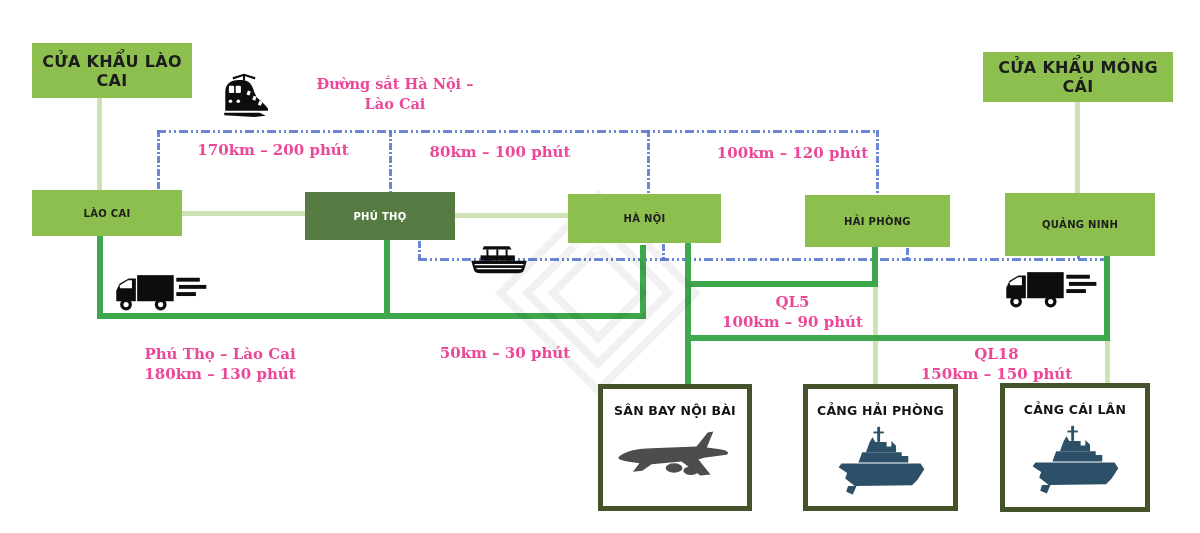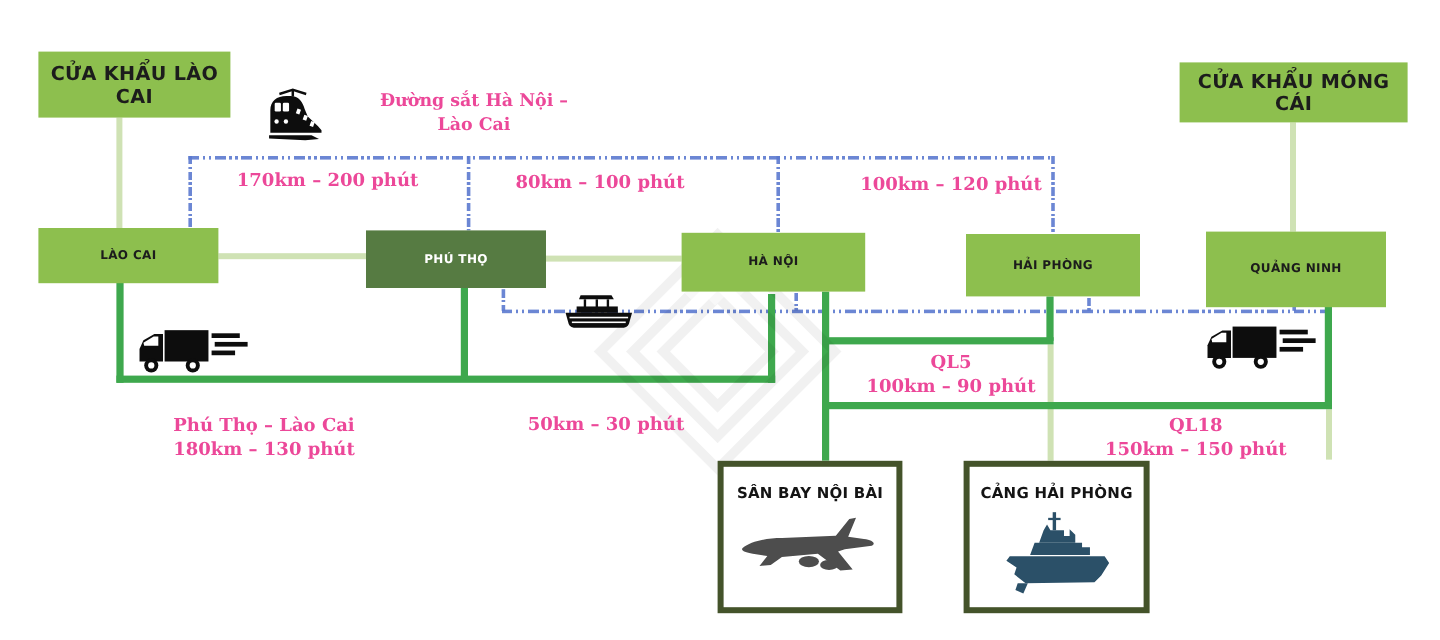--- a/index.html
+++ b/index.html
@@ -139,20 +139,33 @@
   <div class="port" style="left:598px;top:384px;width:144px;height:117px">
     <div class="port-label">SÂN BAY NỘI BÀI</div>
     <svg width="122" height="58" viewBox="0 0 130 62">
       <g fill="var(--plane-gray,#4d4d4d)">
         <path d="M5,35 C12,29 26,26 40,26 L88,24 L100,9 L106,8 L99,25 L113,27 C121,28 124,31 120,33 L96,36 L90,38 L103,54 L92,55 L72,40 L40,43 L30,50 L20,51 L27,42 L14,40 C7,39 3,37 5,35 Z"></path>
         <ellipse cx="64" cy="47" rx="9" ry="5"></ellipse>
         <ellipse cx="82" cy="50" rx="8" ry="4.5"></ellipse>
       </g>
     </svg>
   </div>
+  <div class="port" style="left:1000px;top:383px;width:140px;height:119px">
+    <div class="port-label">CẢNG CÁI LÂN</div>
+    <svg width="100" height="80" viewBox="0 0 100 85">
+      <g fill="var(--ship-navy,#2b5068)">
+        <rect x="46" y="3" width="3" height="16"></rect>
+          <rect x="42" y="8" width="11" height="2"></rect>
+        <path d="M38,19 L41,14 L44,19 L56,19 L56,24 L61,24 L61,18 L66,23 L66,30 L34,30 Z"></path>
+        <path d="M30,30 L72,30 L72,34 L79,34 L79,41 L26,41 Z"></path>
+        <path d="M8,42 L92,42 L96,48 L89,59 L83,65 L22,66 L12,58 L14,52 L5,46 Z"></path>
+        <path d="M15,66 L24,66 L20,75 L13,72 Z"></path>
+      </g>
+    </svg>
+  </div>
 
   <svg class="icon" style="left:218px;top:70px" width="52" height="48" viewBox="0 0 100 92">
     <g fill="var(--icon-black,#0d0d0d)">
       <path d="M28,14 L50,7 L72,14 L71,18 L50,11 L29,18 Z"></path>
       <rect x="48" y="8" width="4" height="12"></rect>
       <path d="M14,78 L14,42 C14,27 24,19 40,19 L46,19 C60,19 66,29 69,40 L74,52 C80,58 90,66 96,74 L96,78 Z"></path>
       <rect x="21" y="30" width="10" height="14" fill="#fff" rx="2"></rect>
       <rect x="34" y="30" width="10" height="14" fill="#fff" rx="2"></rect>
       <circle cx="24" cy="60" r="3.5" fill="#fff"></circle>
         <circle cx="39" cy="60" r="3.5" fill="#fff"></circle>

